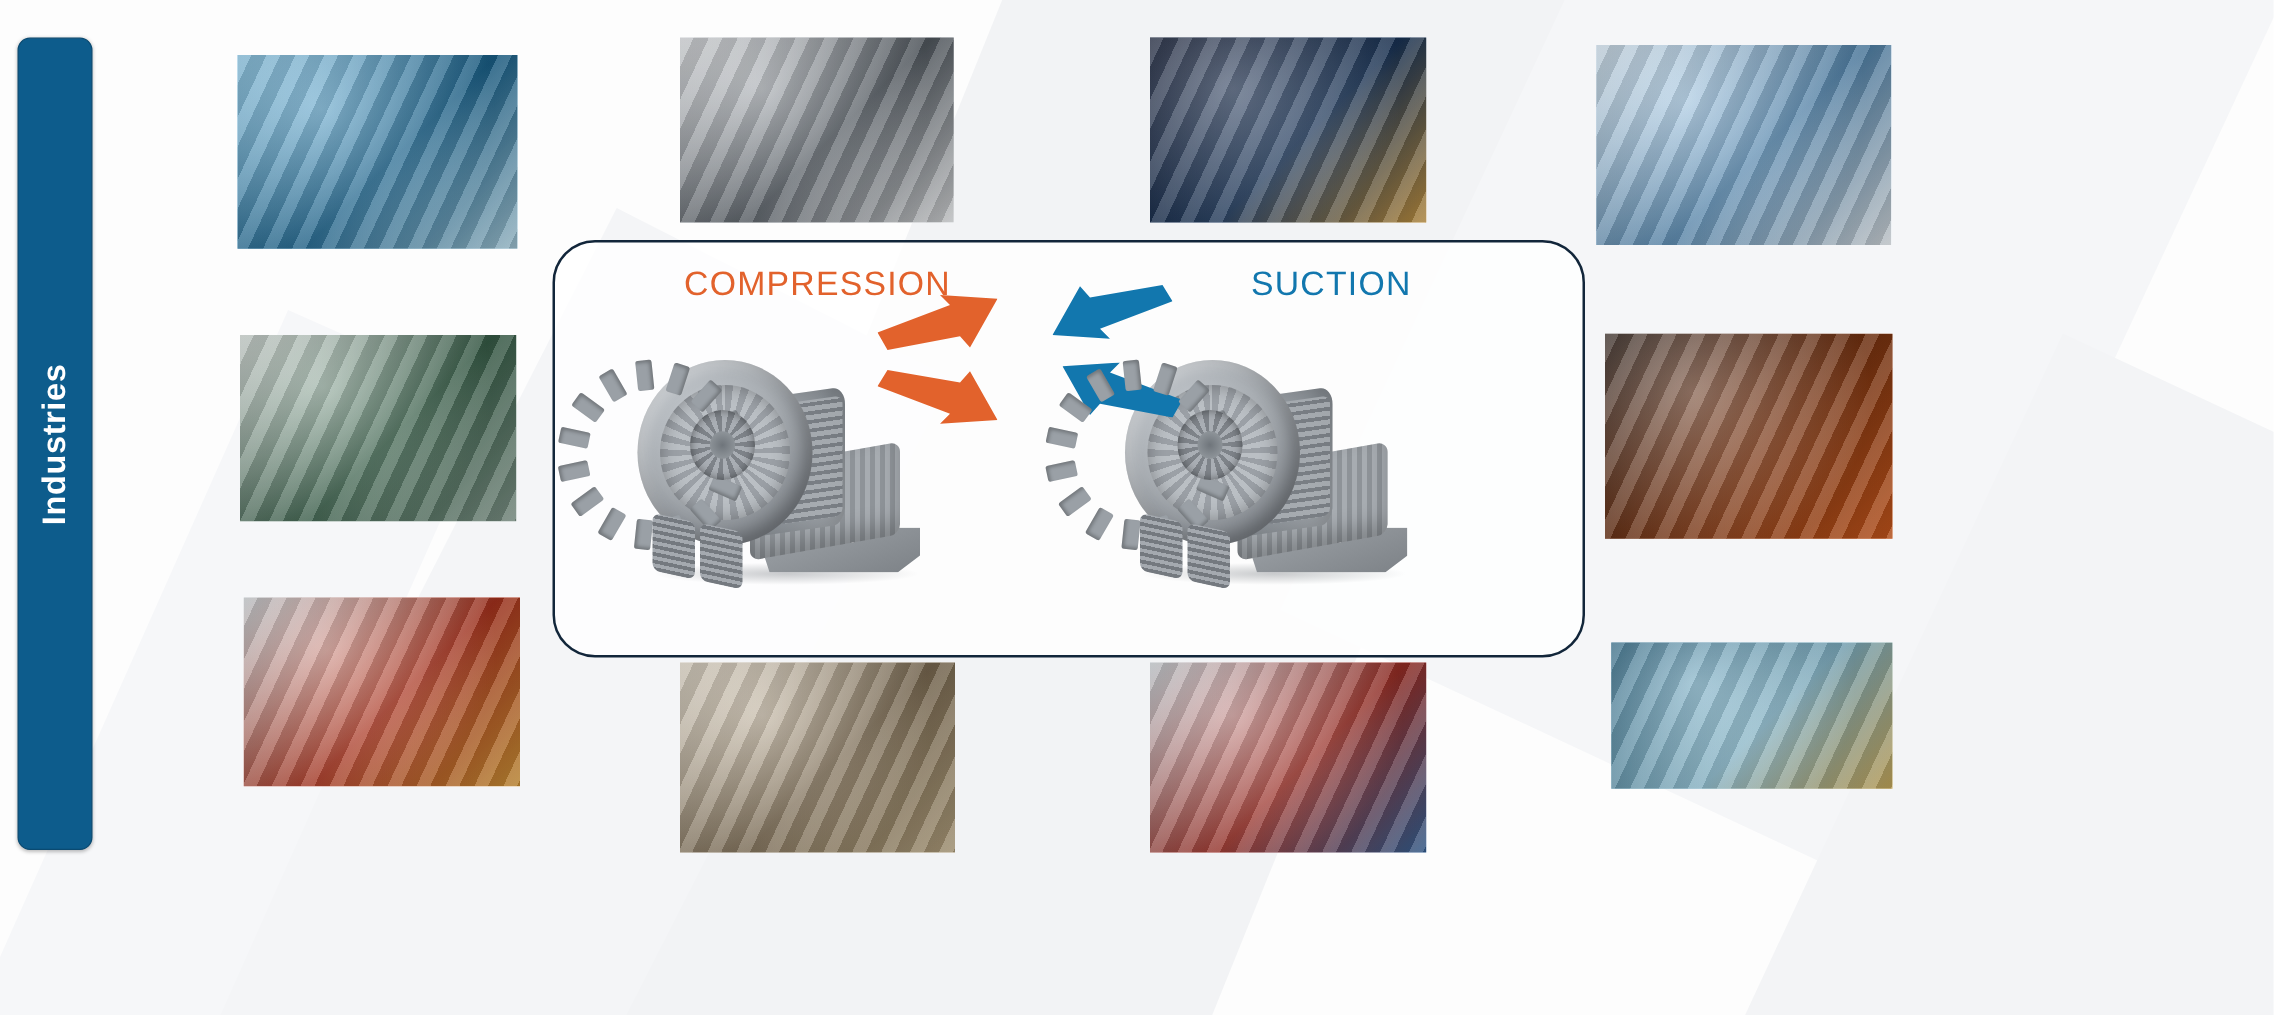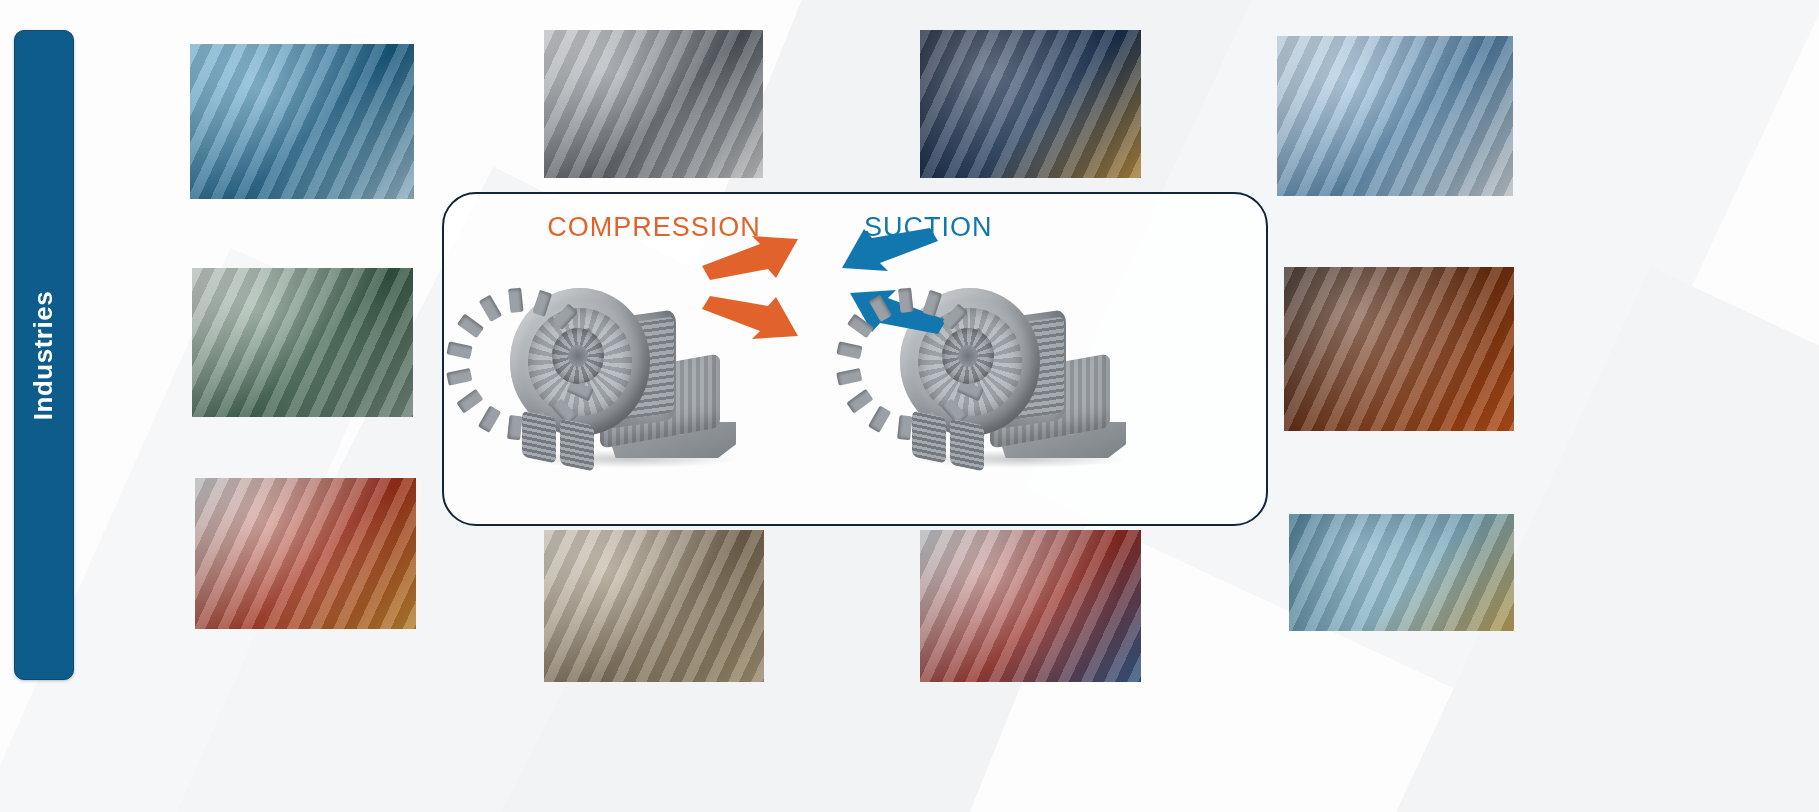--- a/index.html
+++ b/index.html
@@ -38,21 +38,21 @@
   #center-panel{
     position:absolute;left:442px;top:192px;width:822px;height:330px;
     background:rgba(255,255,255,.82);
     border:2px solid #12263a;border-radius:34px;
   }
   .panel-title{
     position:absolute;top:18px;font-weight:normal;font-size:27px;letter-spacing:1px;
     white-space:nowrap;
   }
   #title-compression{left:0;width:420px;text-align:center;color:#e2622c;}
-  #title-suction{left:420px;width:402px;text-align:left;color:#1277ae;}
+  #title-suction{left:420px;width:402px;text-align:center;color:#1277ae;}
 
   
   .blower{position:absolute;width:250px;height:215px;}
   #blower-compression{left:60px;top:78px;}
   #blower-suction{left:450px;top:78px;}
 
   .bl-shadow{position:absolute;left:18px;top:178px;width:214px;height:18px;border-radius:50%;
     background:radial-gradient(ellipse at center,rgba(120,125,130,.40) 0%,rgba(120,125,130,0) 70%);}
   .bl-base{position:absolute;left:104px;top:150px;width:128px;height:36px;
     background:linear-gradient(160deg,#9fa4a9,#7d8287);

